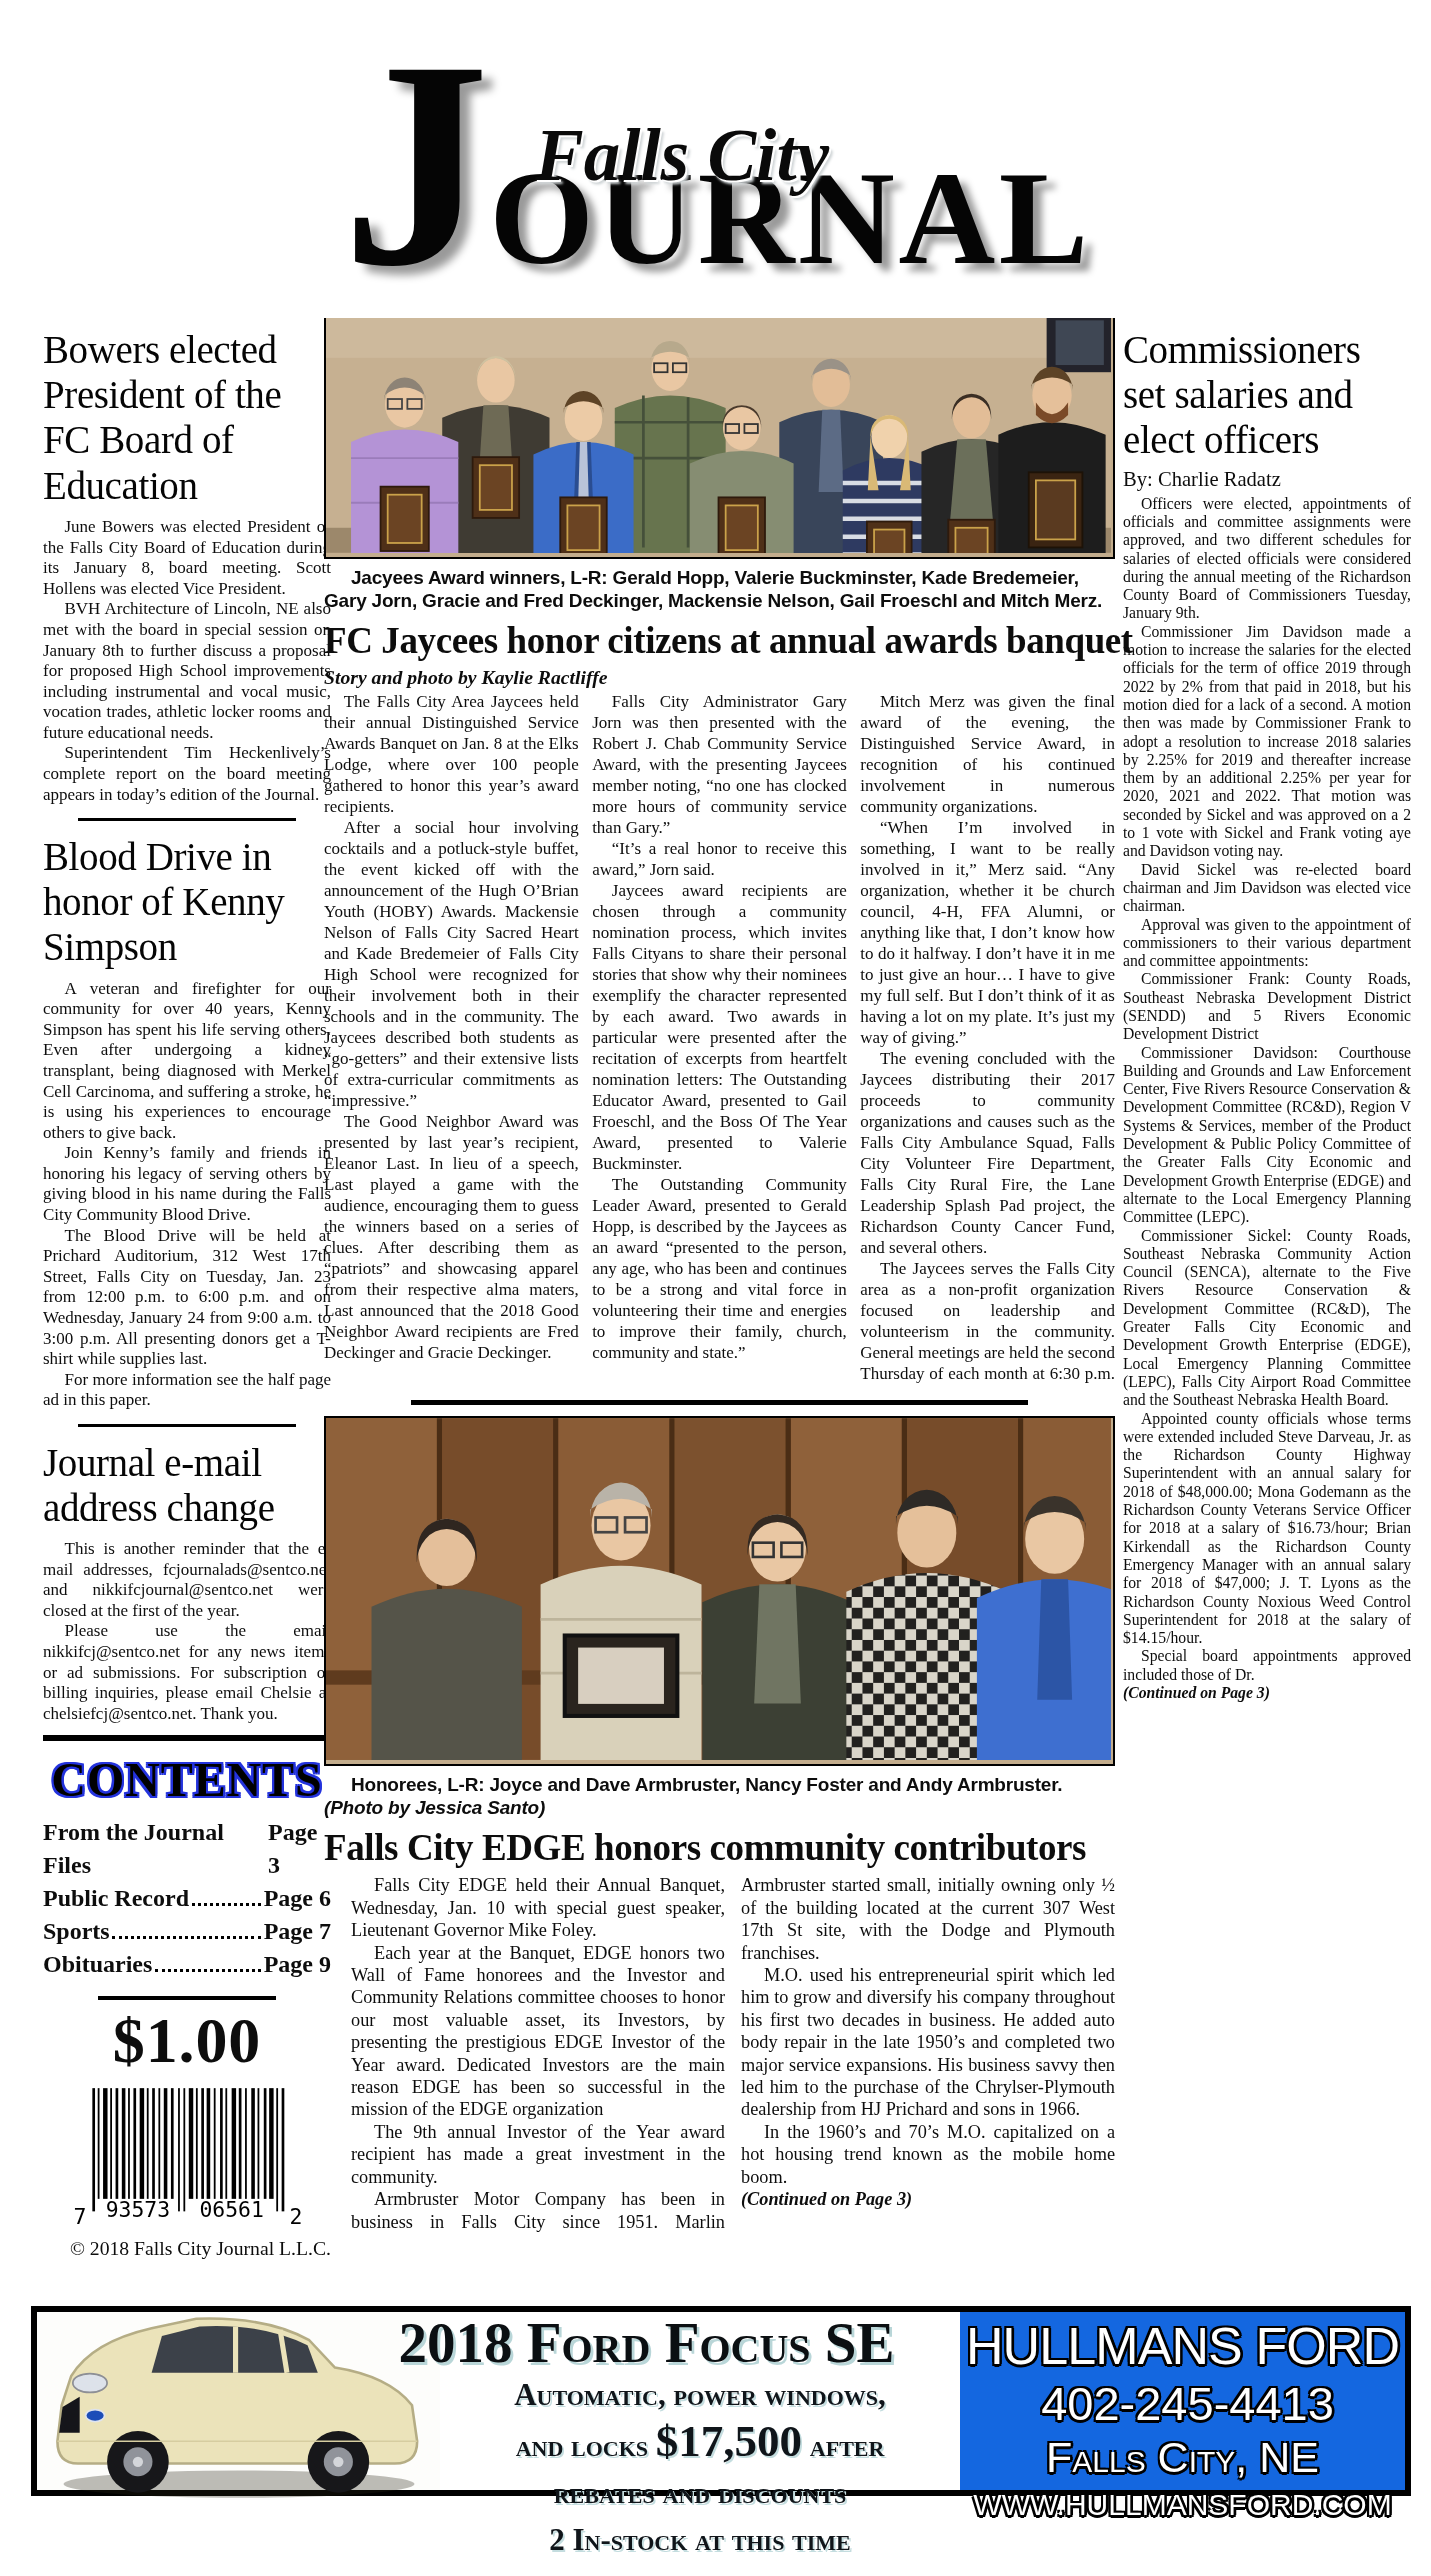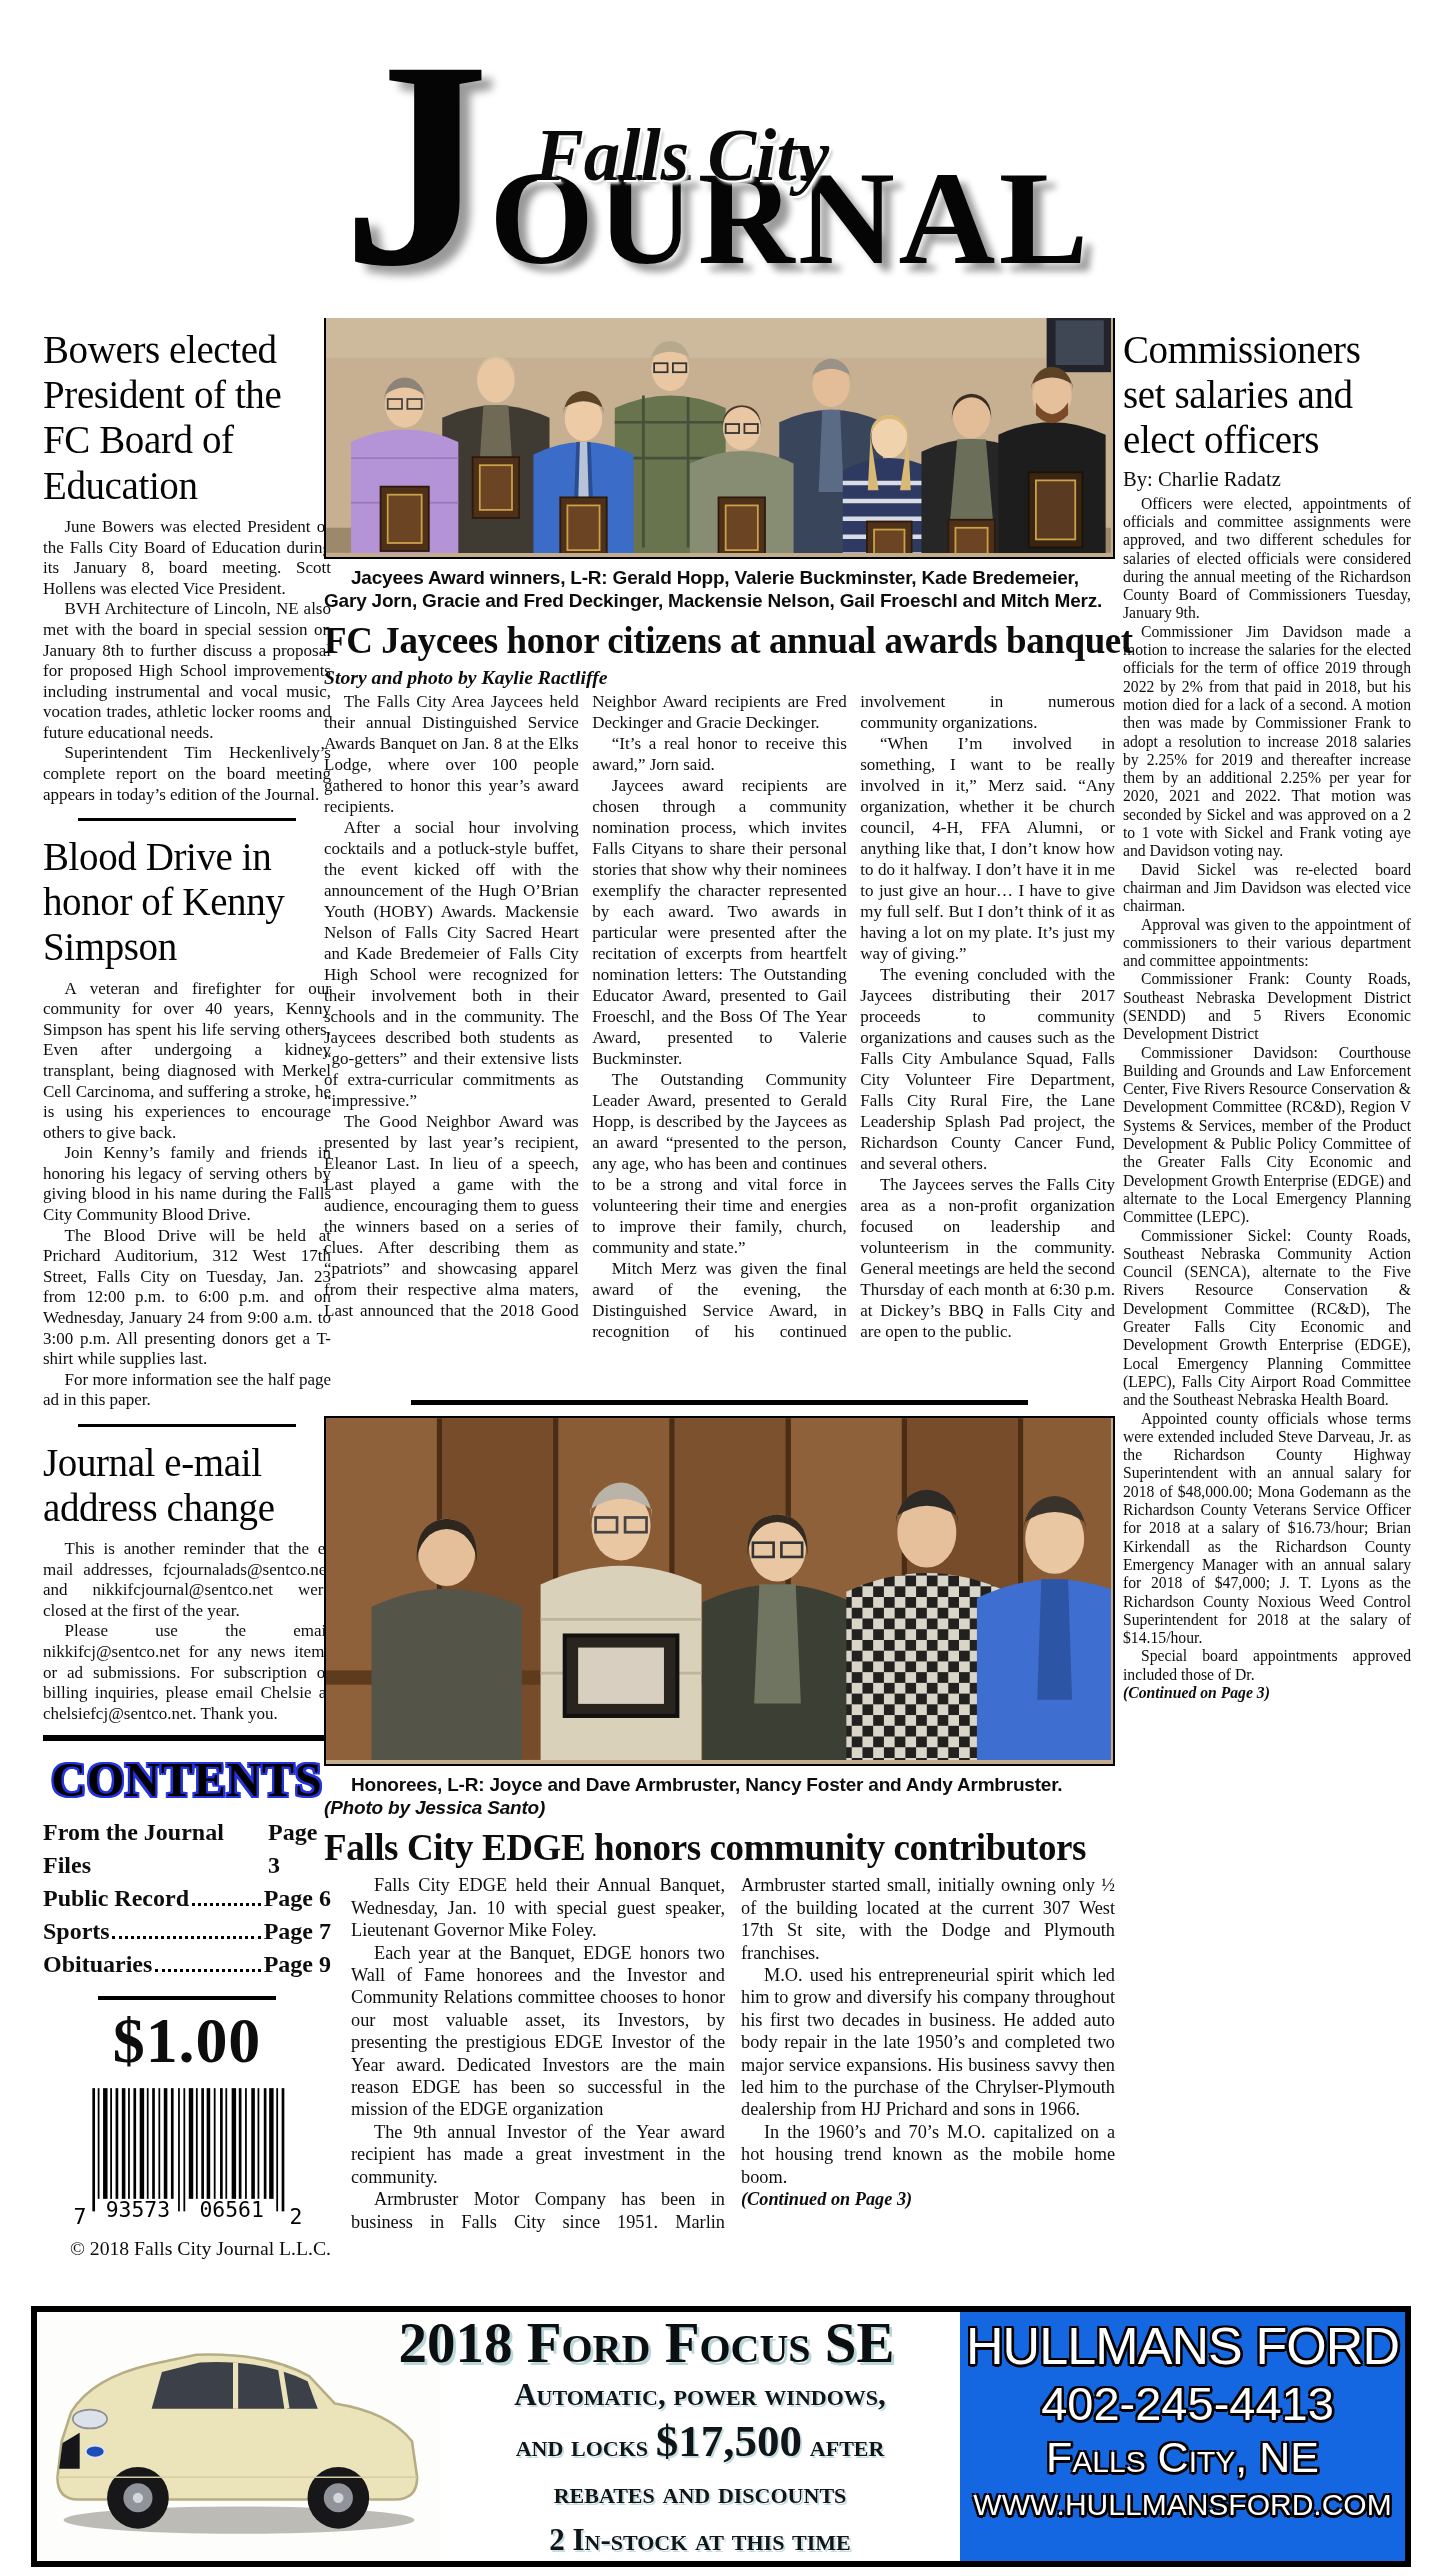--- a/index.html
+++ b/index.html
@@ -73,21 +73,21 @@
   .edge-cols p { font-size:18.3px; line-height:22.4px; text-align:justify; text-indent:23px; }
   .continued { text-align:center; font-weight:bold; font-style:italic; font-size:19px; text-indent:0 !important; }
 
   
   .right-col { position:absolute; left:1123px; top:327px; width:288px; height:1968px; overflow:hidden; }
   .right-col .headline { margin-bottom:5.4px; }
   .right-byline { font-size:20.6px; margin-bottom:3.6px; }
   .right-col .bodytext p { font-size:15.7px; line-height:18.3px; text-indent:18px; }
 
   
-  .ad { position:absolute; left:31px; top:2306px; width:1380px; height:261px; border:6.3px solid #000; background:#fff; display:flex; }
+  .ad { position:absolute; left:31px; top:2306px; width:1380px; height:190px; border:6.3px solid #000; background:#fff; display:flex; }
   .ad-car { width:403px; height:100%; display:flex; align-items:center; justify-content:center; background:#fdfdfb; }
   .ad-mid { flex:1; position:relative; text-align:center; padding-top:1.8px; }
   .ad-title {
     font-variant:small-caps; font-weight:bold; font-size:57px; line-height:1.0; white-space:nowrap;
     color:#0b0f12; text-shadow:2.7px 2.7px 0 #b9d6d8; margin-left:-107px;
   }
   .ad-line { font-variant:small-caps; font-weight:bold; font-size:31px; line-height:47px; color:#10151a; text-shadow:1.8px 1.8px 0 #c4dddf; }
   .ad-price { font-size:45px; font-variant:normal; }
   .ad-dealer { width:445px; background:#1467e0; color:#fff; text-align:center; font-family:"Liberation Sans", sans-serif; font-weight:normal; padding-top:5.4px; }
   .outline-text { text-shadow:-2.2px -2.2px 0 #000, 2.2px -2.2px 0 #000, -2.2px 2.2px 0 #000, 2.2px 2.2px 0 #000, 0 2.7px 0 #000, 2.7px 0 0 #000; }
@@ -319,20 +319,21 @@
     </svg>
   </div>
   <p class="caption">Jacyees Award winners, L-R: Gerald Hopp, Valerie Buckminster, Kade Bredemeier, Gary Jorn, Gracie and Fred Deckinger, Mackensie Nelson, Gail Froeschl and Mitch Merz.</p>
 
   <h1 class="mid-headline">FC Jaycees honor citizens at annual awards banquet</h1>
   <div class="byline">Story and photo by Kaylie Ractliffe</div>
   <div class="jaycees-cols bodytext">
     <p>The Falls City Area Jaycees held their annual Distinguished Service Awards Banquet on Jan. 8 at the Elks Lodge, where over 100 people gathered to honor this year’s award recipients.</p>
     <p>After a social hour involving cocktails and a potluck-style buffet, the event kicked off with the announcement of the Hugh O’Brian Youth (HOBY) Awards. Mackensie Nelson of Falls City Sacred Heart and Kade Bredemeier of Falls City High School were recognized for their involvement both in their schools and in the community. The Jaycees described both students as “go-getters” and their extensive lists of extra-curricular commitments as “impressive.”</p>
     <p>The Good Neighbor Award was presented by last year’s recipient, Eleanor Last. In lieu of a speech, Last played a game with the audience, encouraging them to guess the winners based on a series of clues. After describing them as “patriots” and showcasing apparel from their respective alma maters, Last announced that the 2018 Good Neighbor Award recipients are Fred Deckinger and Gracie Deckinger.</p>
+    <p>Falls City Administrator Gary Jorn was then presented with the Robert J. Chab Community Service Award, with the presenting Jaycees member noting, “no one has clocked more hours of community service than Gary.”</p>
     <p>“It’s a real honor to receive this award,” Jorn said.</p>
     <p>Jaycees award recipients are chosen through a community nomination process, which invites Falls Cityans to share their personal stories that show why their nominees exemplify the character represented by each award. Two awards in particular were presented after the recitation of excerpts from heartfelt nomination letters: The Outstanding Educator Award, presented to Gail Froeschl, and the Boss Of The Year Award, presented to Valerie Buckminster.</p>
     <p>The Outstanding Community Leader Award, presented to Gerald Hopp, is described by the Jaycees as an award “presented to the person, any age, who has been and continues to be a strong and vital force in volunteering their time and energies to improve their family, church, community and state.”</p>
     <p>Mitch Merz was given the final award of the evening, the Distinguished Service Award, in recognition of his continued involvement in numerous community organizations.</p>
     <p>“When I’m involved in something, I want to be really involved in it,” Merz said. “Any organization, whether it be church council, 4-H, FFA Alumni, or anything like that, I don’t know how to do it halfway. I don’t have it in me to just give an hour… I have to give my full self. But I don’t think of it as having a lot on my plate. It’s just my way of giving.”</p>
     <p>The evening concluded with the Jaycees distributing their 2017 proceeds to community organizations and causes such as the Falls City Ambulance Squad, Falls City Volunteer Fire Department, Falls City Rural Fire, the Lane Leadership Splash Pad project, the Richardson County Cancer Fund, and several others.</p>
     <p>The Jaycees serves the Falls City area as a non-profit organization focused on leadership and volunteerism in the community. General meetings are held the second Thursday of each month at 6:30 p.m. at Dickey’s BBQ in Falls City and are open to the public.</p>
   </div>
 
   <div class="mid-rule"></div>

